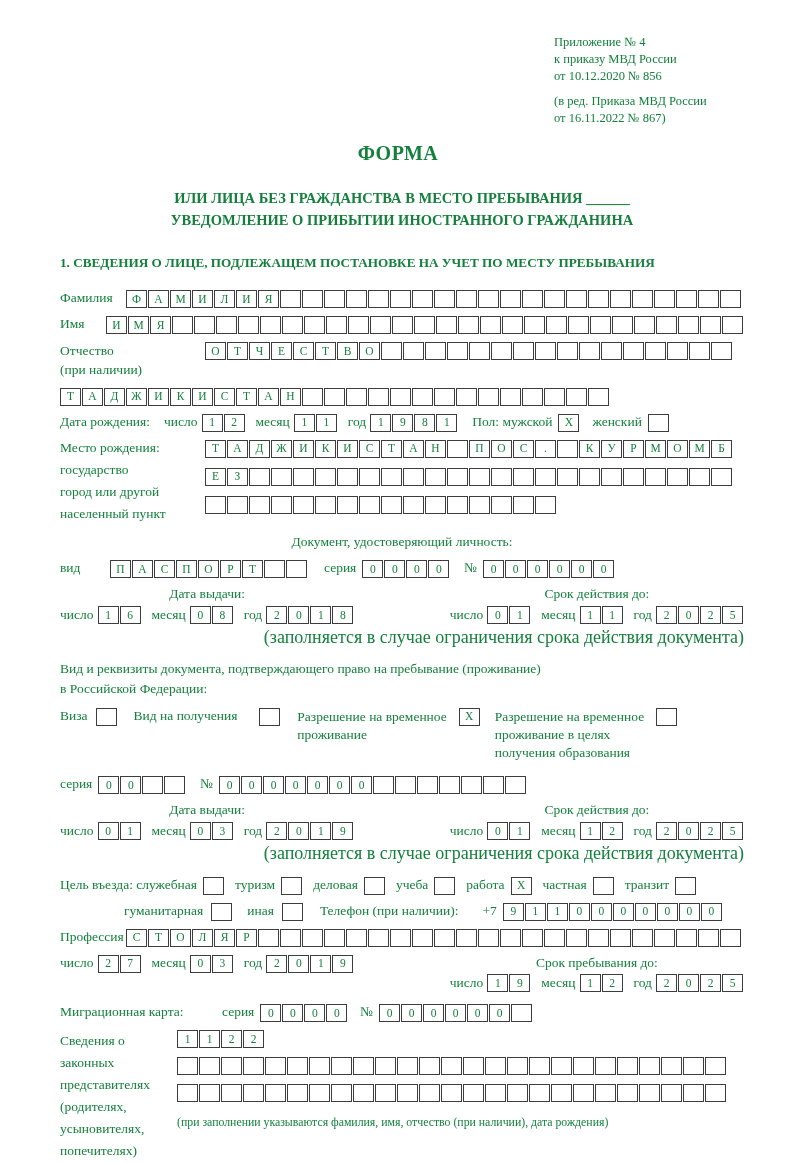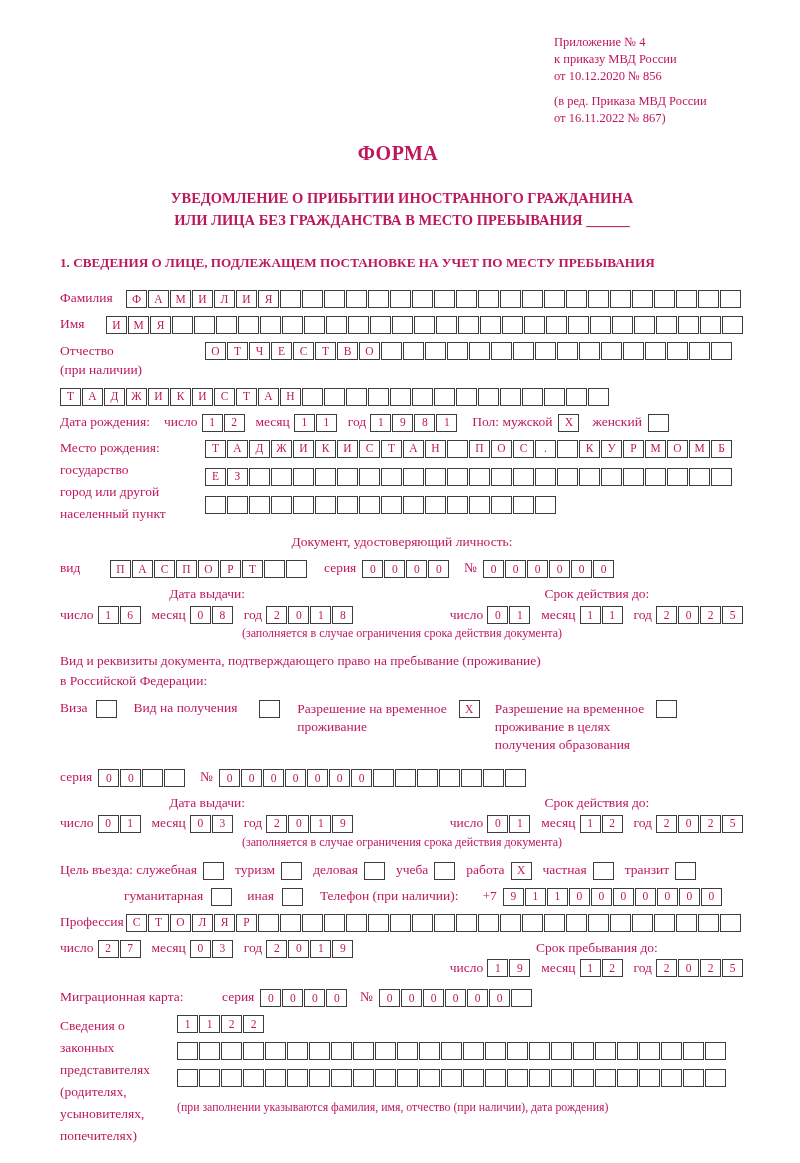--- a/index.html
+++ b/index.html
@@ -1,17 +1,17 @@
 <!DOCTYPE html>
 <html><head>
 <meta charset="utf-8">
 <style>
   *{box-sizing:border-box;margin:0;padding:0}
   html,body{background:#e9e9e9}
-  .sheet{width:800px;height:1163px;background:#ffffff;color:#be185d;
+  .sheet{width:800px;height:1163px;background:#ffffff;color:#15803d;
          font-family:"Liberation Serif","DejaVu Serif",serif;font-size:13.5px;line-height:1.25;
          overflow:hidden;margin:0 auto}
   .inner{padding:34px 56px 0 60px}
 
   .appendix{margin-left:auto;width:190px;font-size:12.5px;line-height:1.34}
   .gap-top{margin-top:9px}
   .forma{text-align:center;font-weight:700;font-size:20px;margin:14px 8px 22px 0;letter-spacing:.5px}
   .title{text-align:center;font-weight:700;font-size:14.5px;line-height:1.5;margin-bottom:24px}
   .sec-head{font-weight:700;font-size:13.2px;margin-bottom:18px}
 
@@ -30,21 +30,21 @@
   .bp{display:flex;margin-bottom:6px}
   .bp-l{width:145px;flex:0 0 auto}
   .bp-l div{height:22px}
   .bp-r .cells{margin-bottom:10px}
 
   .center-bold{text-align:center;font-weight:400;margin:2px 0 10px}
 
   .dblock{display:flex;justify-content:space-between;align-items:flex-start;margin-bottom:2px}
   .dhead{text-align:center;margin-bottom:3px}
   .drow{display:flex;align-items:center}
-  .vnote{text-align:center;font-size:12px;margin:2px 0 12px}
+  .vnote{text-align:right;font-size:18px;margin:2px 0 12px}
   .mb12{margin-bottom:12px}
 
   .plain{margin-bottom:3px}
   .visa-row{display:flex;align-items:flex-start;margin:10px 0 14px}
   .vlab{text-align:left;line-height:1.35}
 
   .rep{display:flex;margin-top:2px}
   .rep-l{width:117px;flex:0 0 auto;line-height:1.62}
   .rep-r .cells{margin-bottom:9px}
   .rep-note{font-size:11.8px;margin-top:13px;white-space:nowrap}
@@ -59,25 +59,25 @@
     <div>Приложение № 4</div>
     <div>к приказу МВД России</div>
     <div>от 10.12.2020 № 856</div>
     <div class="gap-top">(в ред. Приказа МВД России</div>
     <div>от 16.11.2022 № 867)</div>
   </div>
 
   <div class="forma">ФОРМА</div>
 
   <div class="title">
-    <div>УВЕДОМЛЕНИЕ О ПРИБЫТИИ ИНОСТРАННОГО ГРАЖДАНИНА</div>
     <div>
       <span>ИЛИ ЛИЦА БЕЗ ГРАЖДАНСТВА В МЕСТО ПРЕБЫВАНИЯ</span>
       <span>______</span>
     </div>
+    <div>УВЕДОМЛЕНИЕ О ПРИБЫТИИ ИНОСТРАННОГО ГРАЖДАНИНА</div>
   </div>
 
   <div class="sec-head">1. СВЕДЕНИЯ О ЛИЦЕ, ПОДЛЕЖАЩЕМ ПОСТАНОВКЕ НА УЧЕТ ПО МЕСТУ ПРЕБЫВАНИЯ</div>
 
   <div class="frow">
     <span class="lab w-surname">Фамилия</span>
     <div class="cells">
           <span class="cell">Ф</span>
           <span class="cell">А</span>
           <span class="cell">М</span>

